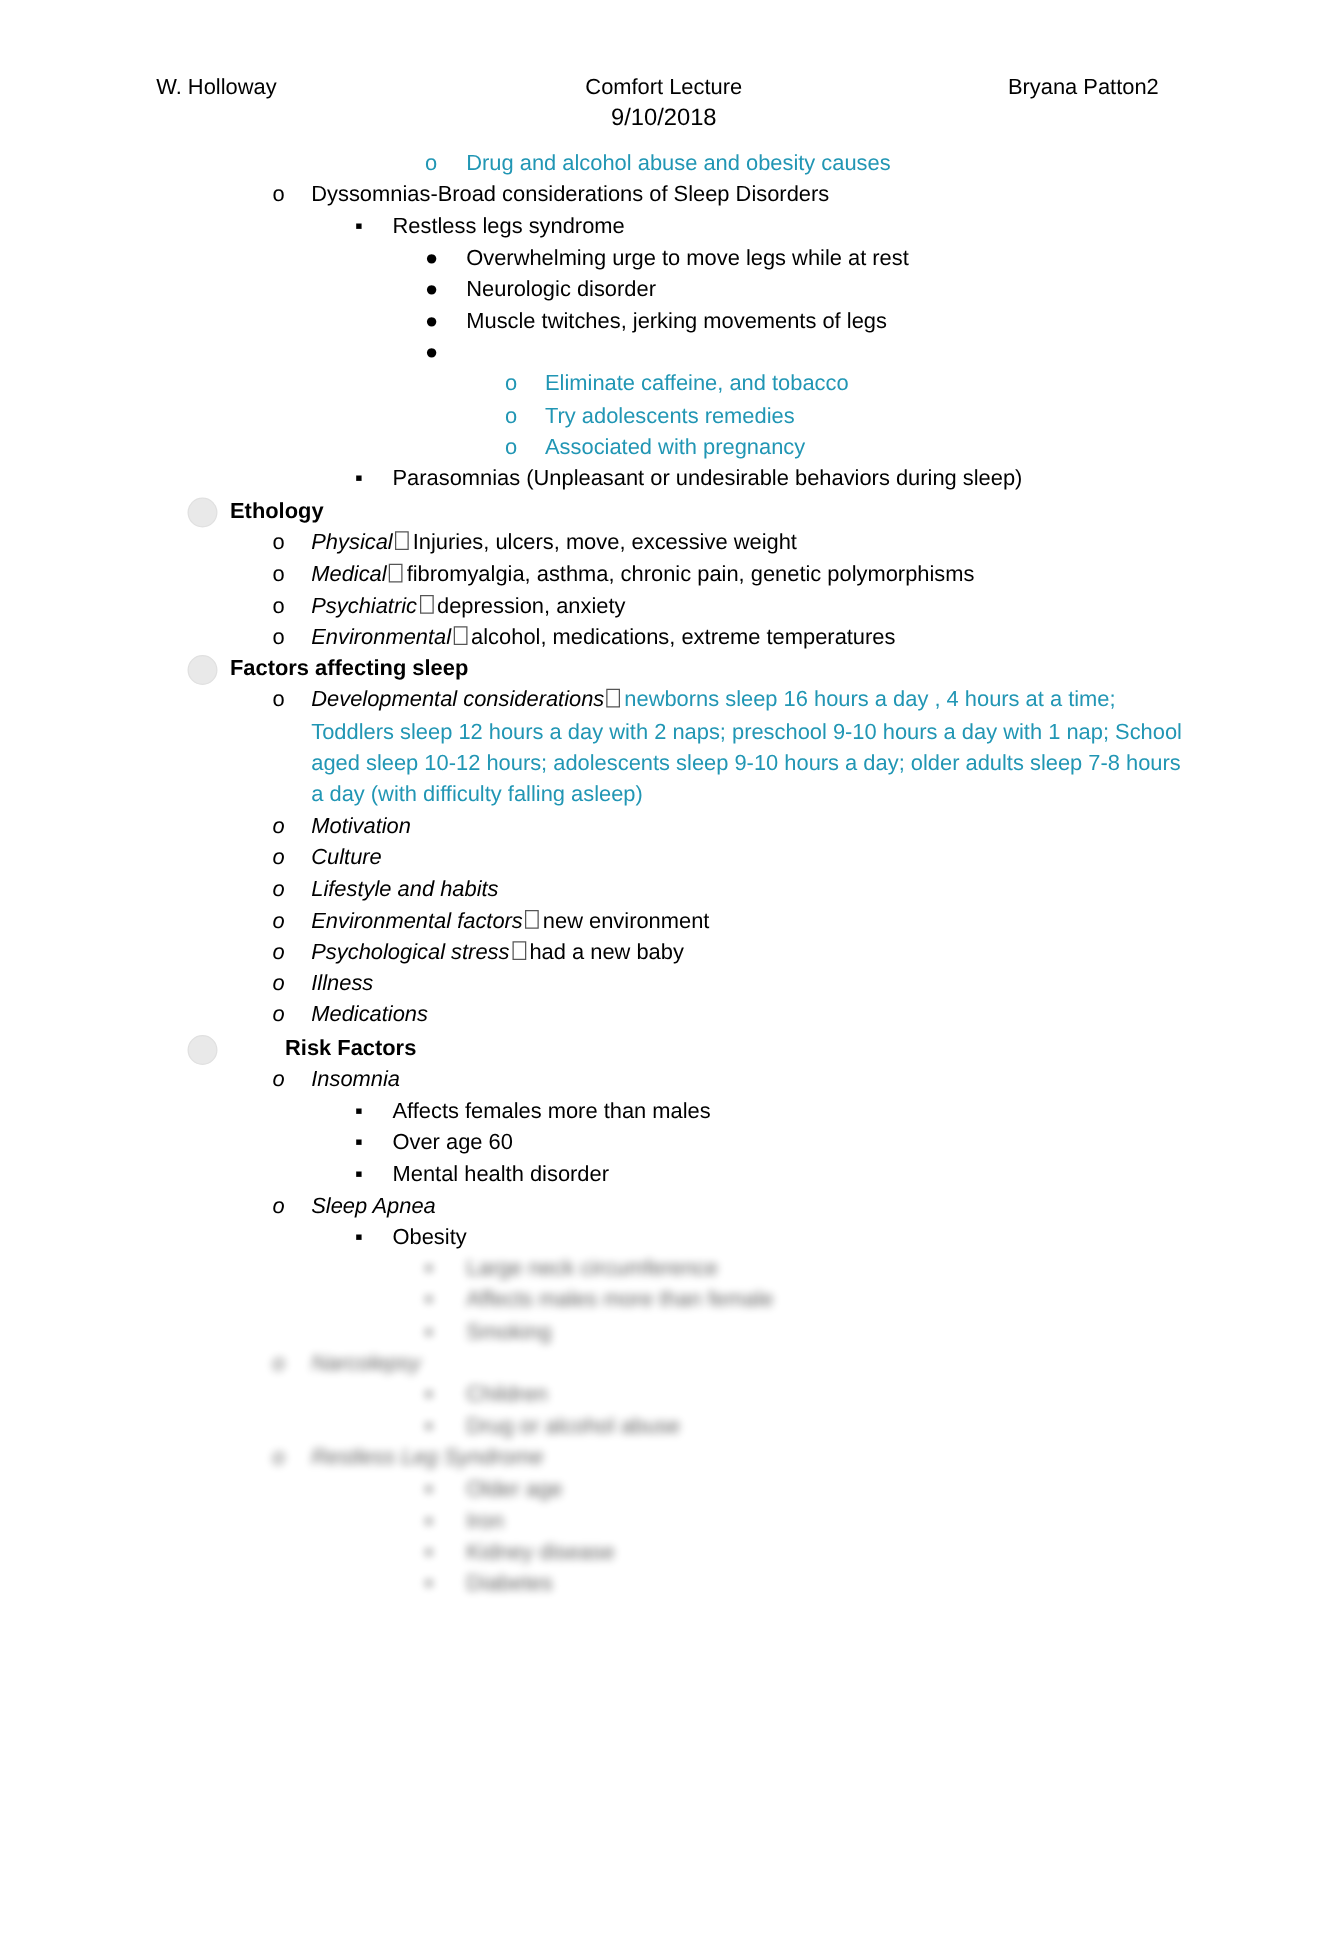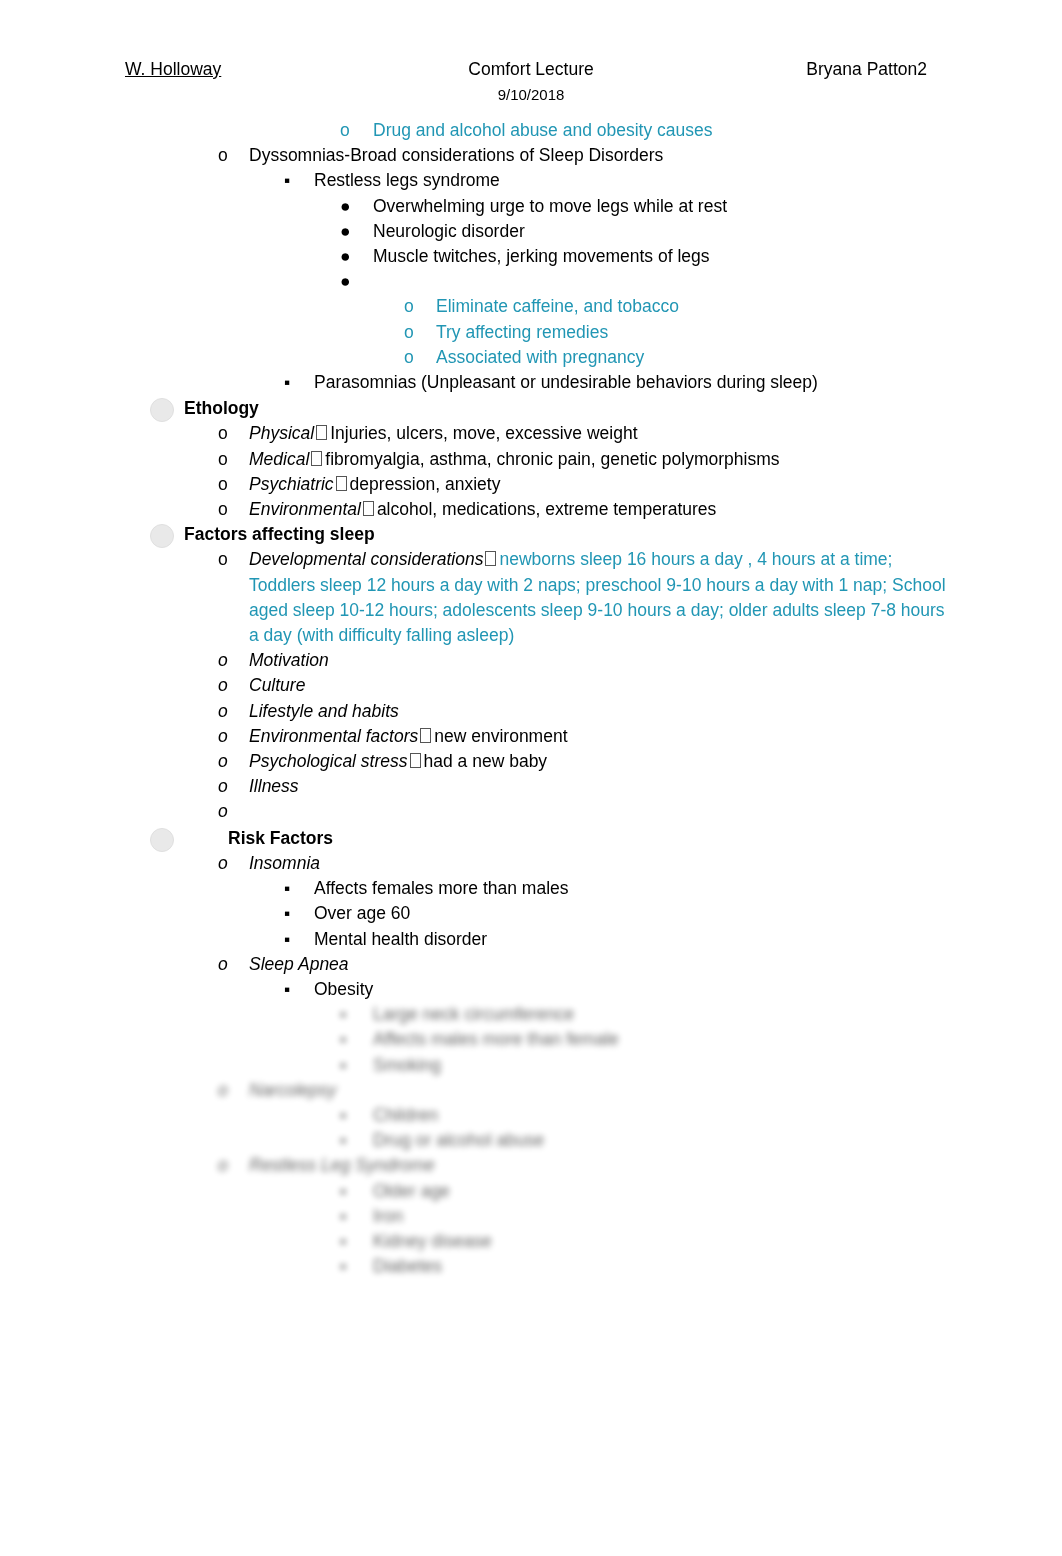--- a/index.html
+++ b/index.html
@@ -28,30 +28,30 @@
     top: 56px;
     left: 0;
     width: 1062px;
   }
   .header-row1 {
     display: flex;
     align-items: baseline;
     font-size: 17.5px;
     line-height: 26px;
   }
-  .hdr-left  { position: absolute; left: 125px; text-decoration: underline; }
+  .hdr-left  { position: absolute; left: 125px; }
   .hdr-center{ position: absolute; left: 0; width: 1062px; text-align: center; }
   .hdr-right { position: absolute; right: 135px; }
   .header-row2 {
     position: absolute;
     top: 26px;
     left: 0;
     width: 1062px;
     text-align: center;
-    font-size: 15px;
+    font-size: 19px;
     line-height: 26px;
   }
 
   
   .outline {
     position: absolute;
     top: 118px;
     left: 0;
     width: 1062px;
   }
@@ -173,21 +173,21 @@
     </div>
     <div class="line lvl4">
       <span class="bullet">●</span>
     </div>
     <div class="line lvl5">
       <span class="bullet teal">o</span>
       <span class="txt teal">Eliminate caffeine, and tobacco</span>
     </div>
     <div class="line lvl5">
       <span class="bullet teal">o</span>
-      <span class="txt teal">Try affecting remedies</span>
+      <span class="txt teal">Try adolescents remedies</span>
     </div>
     <div class="line lvl5">
       <span class="bullet teal">o</span>
       <span class="txt teal">Associated with pregnancy</span>
     </div>
     <div class="line lvl3">
       <span class="bullet">▪</span>
       <span class="txt">Parasomnias (Unpleasant or undesirable behaviors during sleep)</span>
     </div>
 
@@ -242,20 +242,21 @@
     <div class="line lvl2">
       <span class="bullet ital">o</span>
       <span class="txt"><span class="ital">Psychological stress</span><span class="boxglyph"></span><span>had a new baby</span></span>
     </div>
     <div class="line lvl2">
       <span class="bullet ital">o</span>
       <span class="txt ital">Illness</span>
     </div>
     <div class="line lvl2">
       <span class="bullet ital">o</span>
+      <span class="txt ital">Medications</span>
     </div>
 
     <div class="headline" style="margin-top:1px;padding-left:44px;">
       <span class="imgph"></span>
       <span class="htxt">Risk Factors</span>
     </div>
 
     <div class="line lvl2">
       <span class="bullet ital">o</span>
       <span class="txt ital">Insomnia</span>

